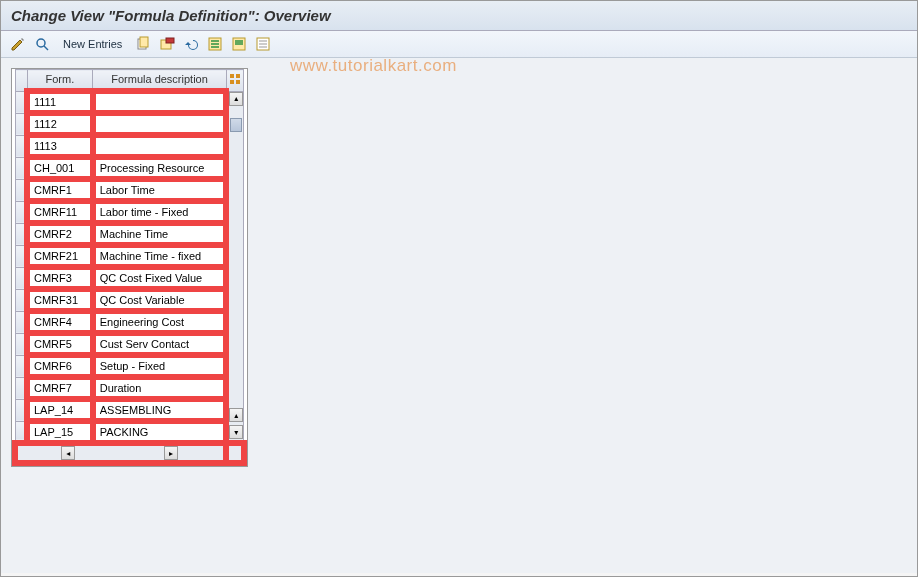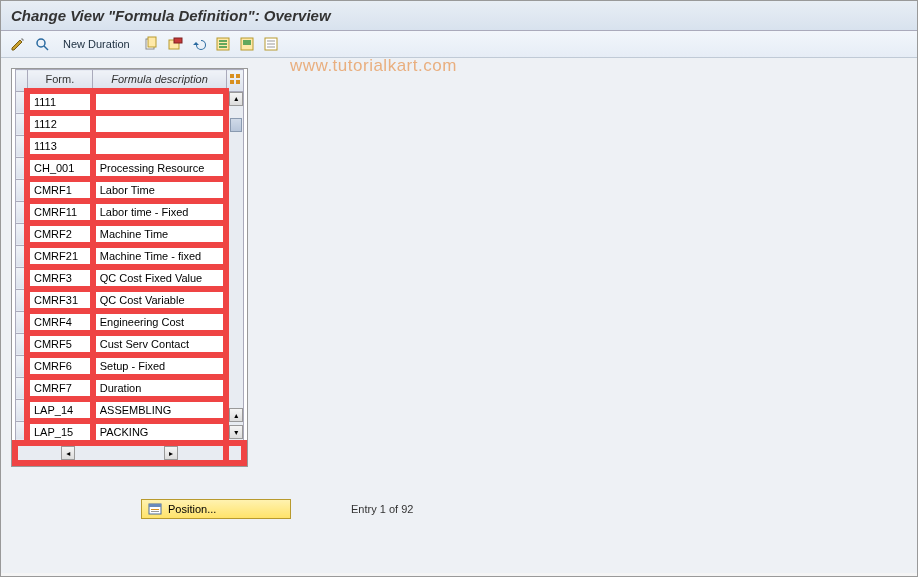--- a/index.html
+++ b/index.html
@@ -64,21 +64,21 @@
     border: 1px solid #aab;
     padding: 3px 18px;
     text-align: left;
     font-weight: normal;
     color: #333;
     font-size: 11px;
     white-space: nowrap;
   }
   th.sel-col { width: 12px; padding: 3px 2px; }
   th.col1 { width: 50px; }
-  th.col2 { width: 128px; font-style: italic; }
+  th.col2 { width: 128px; }
   th.table-settings {
     width: 16px;
     text-align: center;
     cursor: pointer;
     padding: 2px;
   }
   td {
     border: 6px solid #ef4444;
     padding: 0;
     height: 22px;
@@ -185,21 +185,21 @@
         <path d="M2 12l8-8 2 2-8 8H2v-2z" fill="#c8a030" stroke="#7a5c10"></path>
         <path d="M11 3l2 2 1-1-2-2z" fill="#888"></path>
       </svg>
   </span>
   <span class="tb-icon" title="Details">
     <svg width="16" height="16" viewBox="0 0 16 16">
         <circle cx="7" cy="7" r="4" fill="none" stroke="#2a6aa0" stroke-width="1.5"></circle>
         <line x1="10" y1="10" x2="14" y2="14" stroke="#2a6aa0" stroke-width="1.5"></line>
       </svg>
   </span>
-  <span class="tb-text">New Duration</span>
+  <span class="tb-text">New Entries</span>
   <span class="tb-icon" title="Copy As">
     <svg width="16" height="16" viewBox="0 0 16 16">
         <rect x="3" y="3" width="8" height="10" fill="#fff" stroke="#888"></rect>
         <rect x="5" y="1" width="8" height="10" fill="#ffe9a8" stroke="#b89a2e"></rect>
       </svg>
   </span>
   <span class="tb-icon" title="Delete">
     <svg width="16" height="16" viewBox="0 0 16 16">
         <rect x="2" y="4" width="10" height="9" fill="#ffe9a8" stroke="#b89a2e"></rect>
         <rect x="7" y="2" width="8" height="5" fill="#c43838" stroke="#802020"></rect>
@@ -353,25 +353,13 @@
             <div class="scroll-btn">◂</div>
             <div class="scroll-btn">▸</div>
           </div>
         </td>
         <td></td>
       </tr>
     </tbody>
       </table>
   </div>
 
-  <div class="footer-row">
-    <button class="position-btn">
-      <svg width="14" height="14" viewBox="0 0 14 14">
-          <rect x="1" y="2" width="12" height="10" fill="#fff" stroke="#4a6a9a"></rect>
-          <rect x="1" y="2" width="12" height="3" fill="#6a8aba"></rect>
-          <rect x="3" y="7" width="8" height="1" fill="#d89020"></rect>
-          <rect x="3" y="9" width="8" height="1" fill="#999"></rect>
-        </svg>
-      <span>Position...</span>
-    </button>
-    <span class="entry-text">Entry 1 of 92</span>
-  </div>
 </div>
 
 </body></html>

